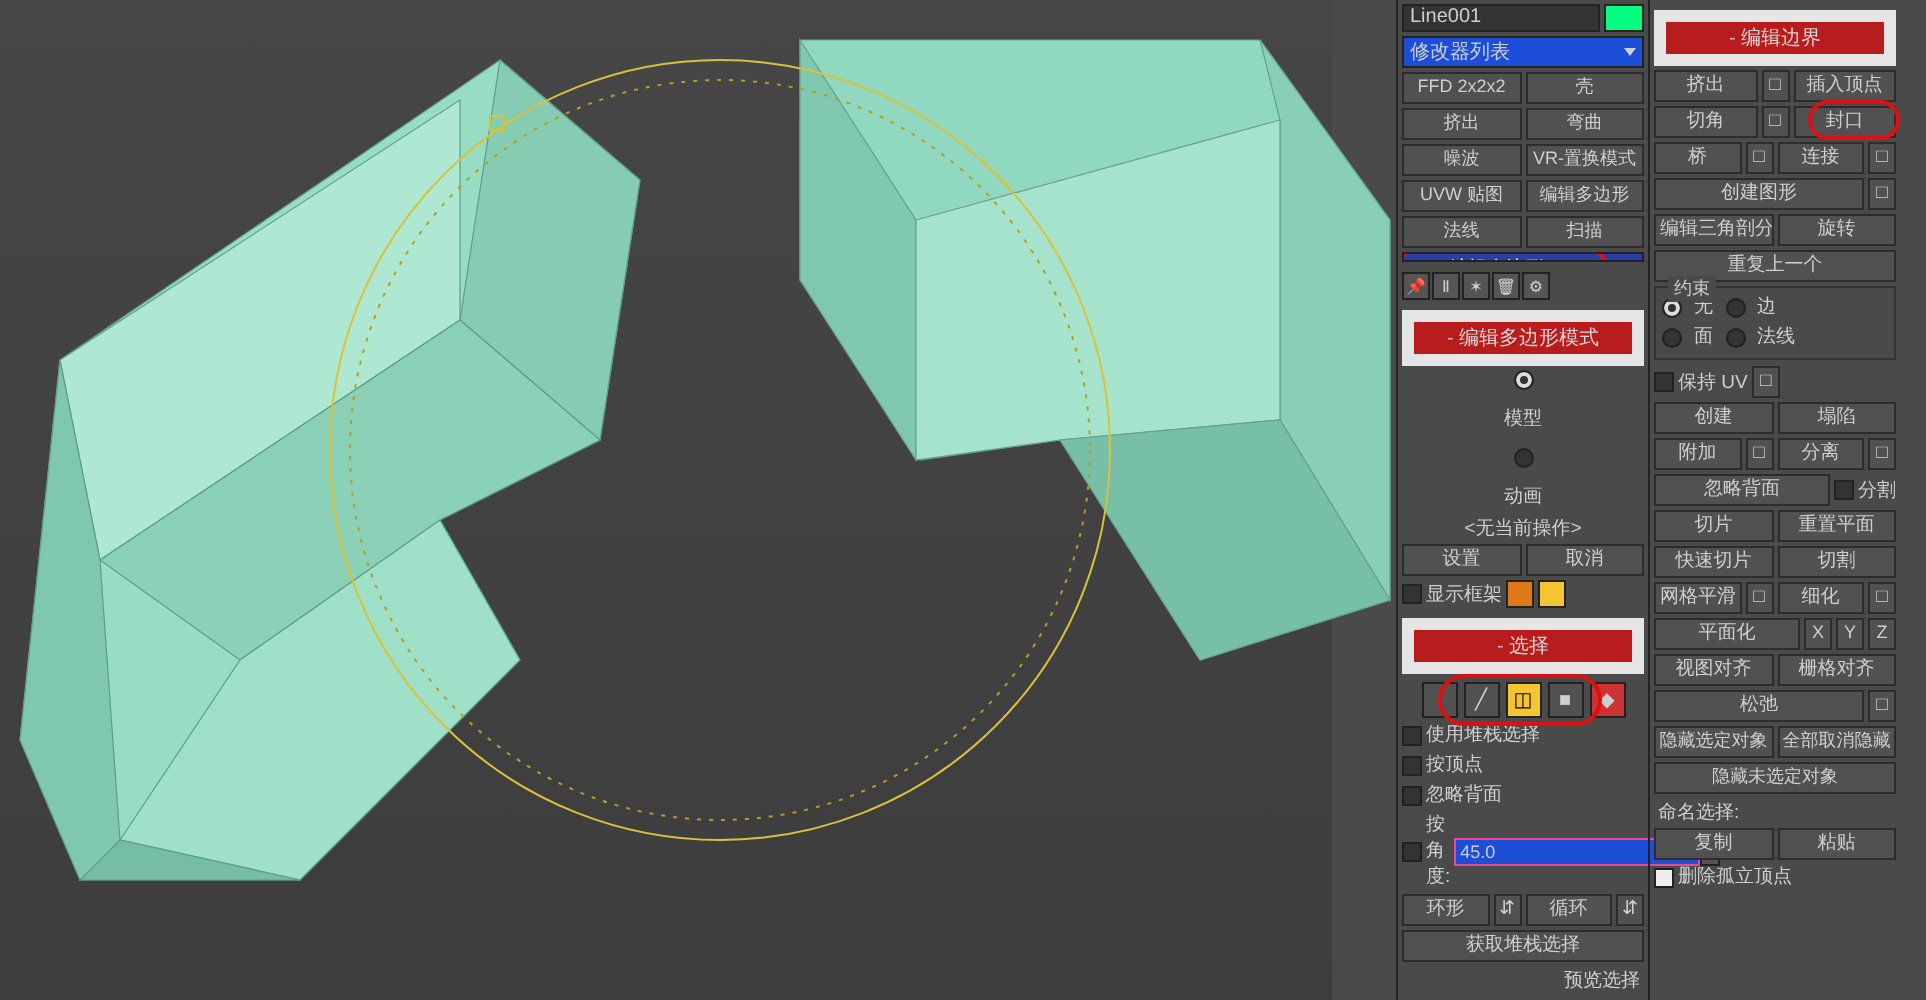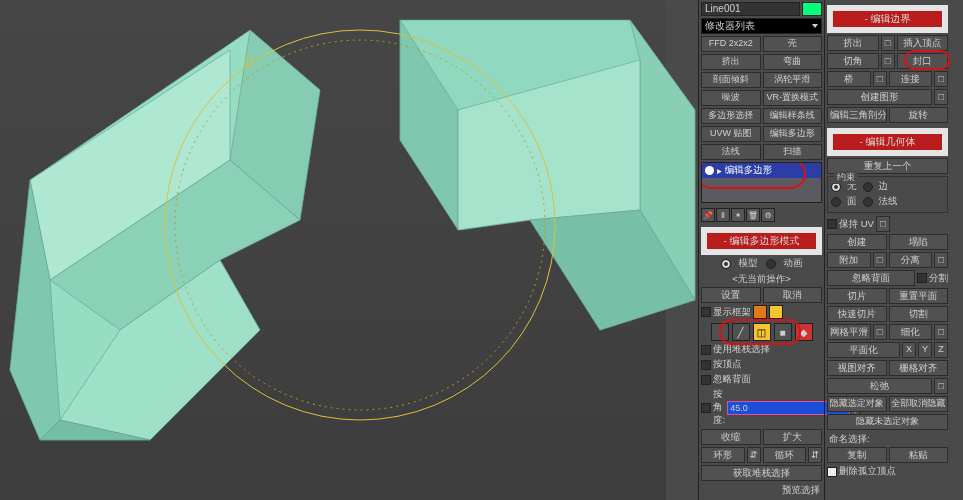--- a/index.html
+++ b/index.html
@@ -10,21 +10,21 @@
   .col { border-left:1px solid #222; display:flex; flex-direction:column; padding:2px; }
   .col1 { width: 126px; }
   .col2 { width: 126px; }
   .row { display:flex; gap:2px; margin-bottom:2px; align-items:center; }
   .btn { background: #515151; border:1px solid #2c2c2c; color:#cfcfcf; text-align:center; padding:1px 2px; font-size:9.5px; height:16px; line-height:12px; flex:1; overflow:hidden; white-space:nowrap; cursor:pointer; }
   .btn.small { font-size:9px; padding:0 1px; }
   .btn.sq { flex:0 0 14px; width:14px; }
   .label { font-size:10px; padding:1px 2px; flex:1; text-align:center; }
   .nmfield { background:#333; border:1px solid #222; color:#cfcfcf; font-size:10px; height:14px; padding:0 3px; flex:1; }
   .swatch { width:20px; height:14px; background:#00ff7e; border:1px solid #222; flex:0 0 20px; }
-  .combo { background:#000000; border:1px solid #222; color:#cfcfcf; font-size:10px; height:16px; display:flex; align-items:center; padding:0 3px; flex:1; justify-content:space-between; }
+  .combo { background:#1d4ed8; border:1px solid #222; color:#cfcfcf; font-size:10px; height:16px; display:flex; align-items:center; padding:0 3px; flex:1; justify-content:space-between; }
   .arr { width:0;height:0;border-left:3px solid transparent;border-right:3px solid transparent;border-top:4px solid #cfcfcf; }
   .list { background:#5a5a60; border:1px solid #222; height:78px; margin-bottom:3px; font-size:9.5px; overflow:hidden; }
   .li { padding:1px 3px; color:#fff; display:flex; align-items:center; gap:3px; }
   .li.sel { background:#2b3ea8; }
   .eye { width:9px; height:9px; background:#fff; border-radius:50%; display:inline-block; }
   .rollout { background:#b91c1c; border:6px solid #e5e5e5; text-align:center; font-size:10px; padding:1px 0; margin:3px 0 2px; color:#d8d8d8; }
   .rollout::before { content:"-  "; color:#bbb; }
   .chk { width:10px; height:10px; border:1px solid #222; background:#333; display:inline-block; flex:0 0 10px; }
   .chk.on { background:#eee; }
   .radio { width:10px; height:10px; border:1px solid #222; border-radius:50%; background:#333; flex:0 0 10px; }
@@ -91,30 +91,22 @@
     </div>
     <div class="row">
         <div class="btn small">FFD 2x2x2</div>
         <div class="btn small">壳</div>
       </div>
     <div class="row">
         <div class="btn small">挤出</div>
         <div class="btn small">弯曲</div>
       </div>
     <div class="row">
-        <div class="btn small">剖面倾斜</div>
-        <div class="btn small">涡轮平滑</div>
-      </div>
-    <div class="row">
         <div class="btn small">噪波</div>
         <div class="btn small">VR-置换模式</div>
-      </div>
-    <div class="row">
-        <div class="btn small">多边形选择</div>
-        <div class="btn small">编辑样条线</div>
       </div>
     <div class="row">
         <div class="btn small">UVW 贴图</div>
         <div class="btn small">编辑多边形</div>
       </div>
     <div class="row">
         <div class="btn small">法线</div>
         <div class="btn small">扫描</div>
       </div>
 
@@ -126,38 +118,39 @@
 
     <div class="toolbar">
       <div class="ticon">📌</div>
       <div class="ticon">Ⅱ</div>
       <div class="ticon">✶</div>
       <div class="ticon">🗑</div>
       <div class="ticon">⚙</div>
     </div>
 
     <div class="rollout">编辑多边形模式</div>
-    <div class="row" style="justify-content:center;gap:8px;">
+    <div class="row" style="justify-content:center;gap:8px;flex-direction:column;">
       <span class="radio on"></span>
         <span class="txt">模型</span>
       <span class="radio"></span>
         <span class="txt">动画</span>
     </div>
     <div class="label txt" style="text-align:center;">&lt;无当前操作&gt;</div>
     <div class="row">
         <div class="btn">设置</div>
         <div class="btn">取消</div>
       </div>
     <div class="row">
         <span class="chk"></span>
         <span class="txt">显示框架</span>
         <span class="ticon orange"></span>
         <span class="ticon yellow"></span>
       </div>
 
+    <div class="rollout">选择</div>
     <div class="subsel" style="position:relative;">
       <div class="subbtn">∙</div>
       <div class="subbtn">╱</div>
       <div class="subbtn act">◫</div>
       <div class="subbtn">■</div>
       <div class="subbtn red">◆</div>
       <div class="ringmark" style="width:82px;height:26px;left:18px;top:-4px;border-radius:14px;"></div>
     </div>
     <div class="row">
         <span class="chk"></span>
@@ -176,24 +169,20 @@
         <span class="txt">按角度:</span>
       <div class="spin">
           <input value="45.0" style="">
           <div class="stk">
             <div class="sb">▴</div>
             <div class="sb">▾</div>
           </div>
         </div>
     </div>
     <div class="row">
-        <div class="btn">收缩</div>
-        <div class="btn">扩大</div>
-      </div>
-    <div class="row">
         <div class="btn">环形</div>
         <div class="btn sq">⇵</div>
         <div class="btn">循环</div>
         <div class="btn sq">⇵</div>
       </div>
     <div class="row">
         <div class="btn">获取堆栈选择</div>
       </div>
     <div class="label txt" style="text-align:right;">预览选择</div>
   </div>
@@ -219,21 +208,20 @@
       </div>
     <div class="row">
         <div class="btn">创建图形</div>
         <div class="btn sq">□</div>
       </div>
     <div class="row">
         <div class="btn">编辑三角剖分</div>
         <div class="btn">旋转</div>
       </div>
 
-    <div class="rollout">编辑几何体</div>
     <div class="row">
         <div class="btn">重复上一个</div>
       </div>
     <div class="grp">
       <div class="gt">约束</div>
       <div class="row" style="gap:6px;">
         <span class="radio on"></span>
           <span class="txt">无</span>
         <span class="radio"></span>
           <span class="txt">边</span>

